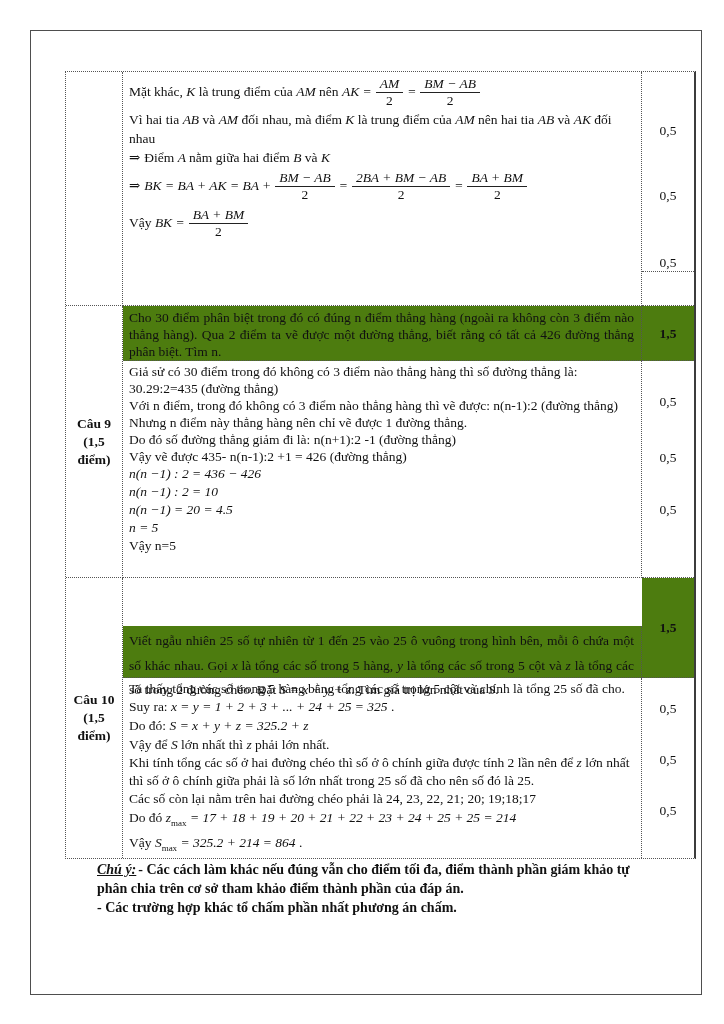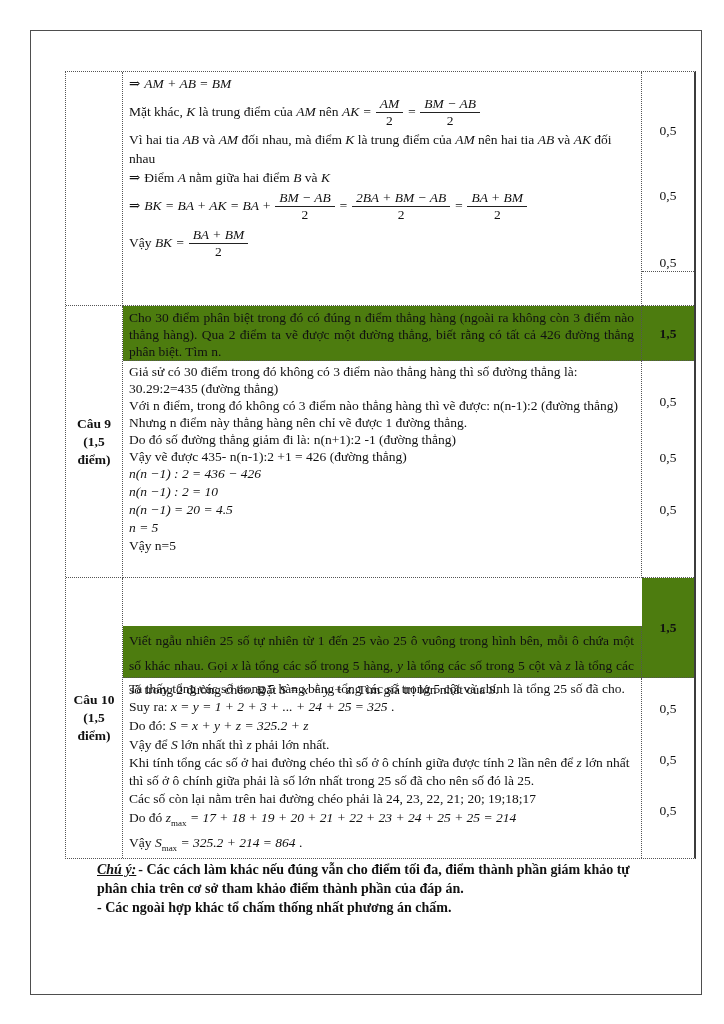--- a/index.html
+++ b/index.html
@@ -63,21 +63,20 @@
 <body>
 
 <div class="page">
   <div class="pborder"></div>
 
   <div class="tbl">
 
     <div class="cell lblcell" style="grid-row:1;grid-column:1;"></div>
 
     <div class="cell body" style="grid-row:1;grid-column:2;">
-      <p class="ln rA-l1"><span class="arr">⇒</span><span class="m">AM + AB = BM</span></p>
       <p class="ln rA-l3">
         <span>Mặt khác, </span><span class="m">K </span><span>là trung điểm của </span><span class="m">AM </span><span>nên </span><span class="m">AK =</span><span class="frac"><span class="fnum m">AM</span><span class="fden">2</span></span><span class="m">=</span><span class="frac"><span class="fnum m">BM − AB</span><span class="fden">2</span></span>
       </p>
       <p class="ln rA-l4">
         <span>Vì hai tia </span><span class="m">AB </span><span>và </span><span class="m">AM </span><span>đối nhau, mà điểm </span><span class="m">K </span><span>là trung điểm của </span><span class="m">AM </span><span>nên hai tia </span><span class="m">AB </span><span>và </span><span class="m">AK </span><span>đối nhau</span>
       </p>
       <p class="ln rA-l6">
         <span class="arr">⇒</span><span>Điểm </span><span class="m">A </span><span>nằm giữa hai điểm </span><span class="m">B </span><span>và </span><span class="m">K</span>
       </p>
       <p class="ln rA-l7">
@@ -151,15 +150,15 @@
     <div class="cell scorecell nbr nbb" style="grid-row:5;grid-column:3;">
       <span class="sc" style="top:22px">0,5</span>
       <span class="sc" style="top:73px">0,5</span>
       <span class="sc" style="top:124px">0,5</span>
     </div>
 
   </div>
 
   <div class="note">
     <p><span class="chuy">Chú ý:</span><span>- Các cách làm khác nếu đúng vẫn cho điểm tối đa, điểm thành phần giám khảo tự phân chia trên cơ sở tham khảo điểm thành phần của đáp án.</span></p>
-    <p>- Các ngoài hợp khác tổ chấm thống nhất phương án chấm.</p>
+    <p>- Các trường hợp khác tổ chấm phần nhất phương án chấm.</p>
   </div>
 </div>
 
 </body></html>

